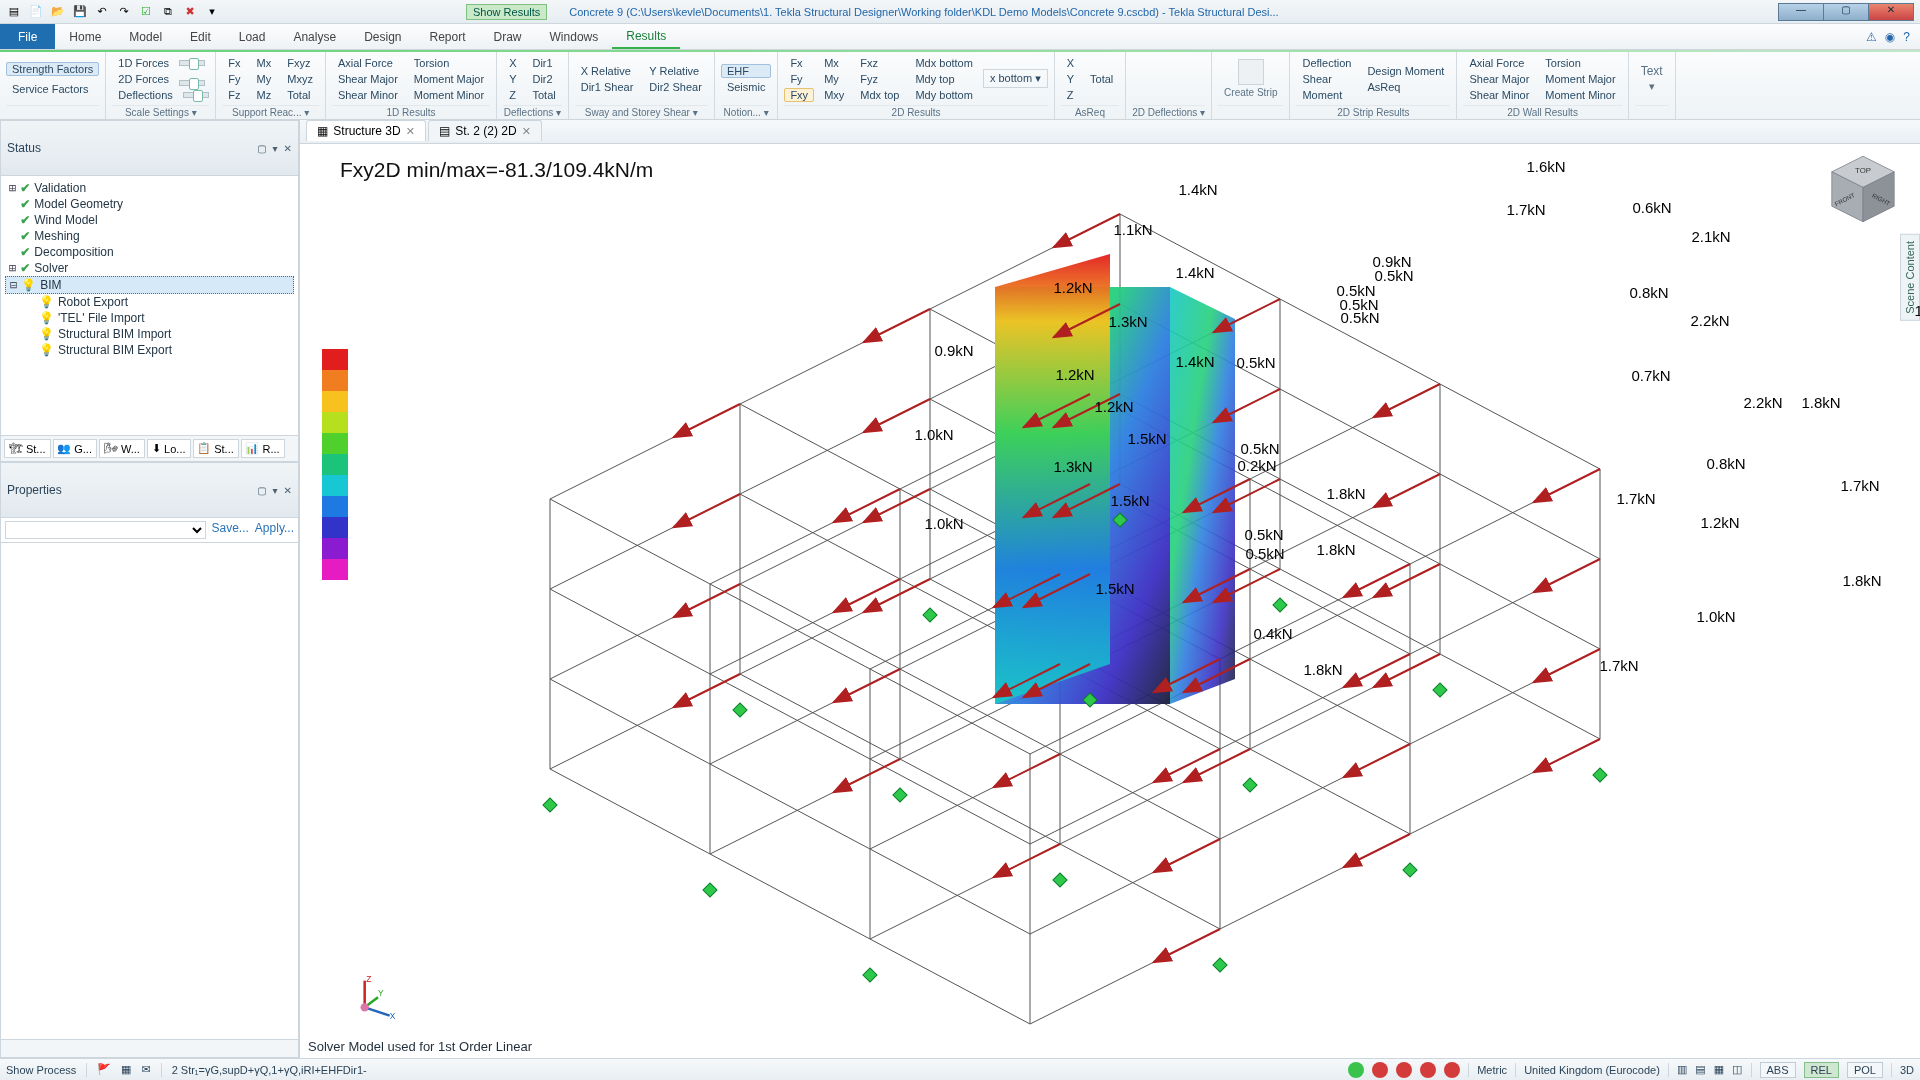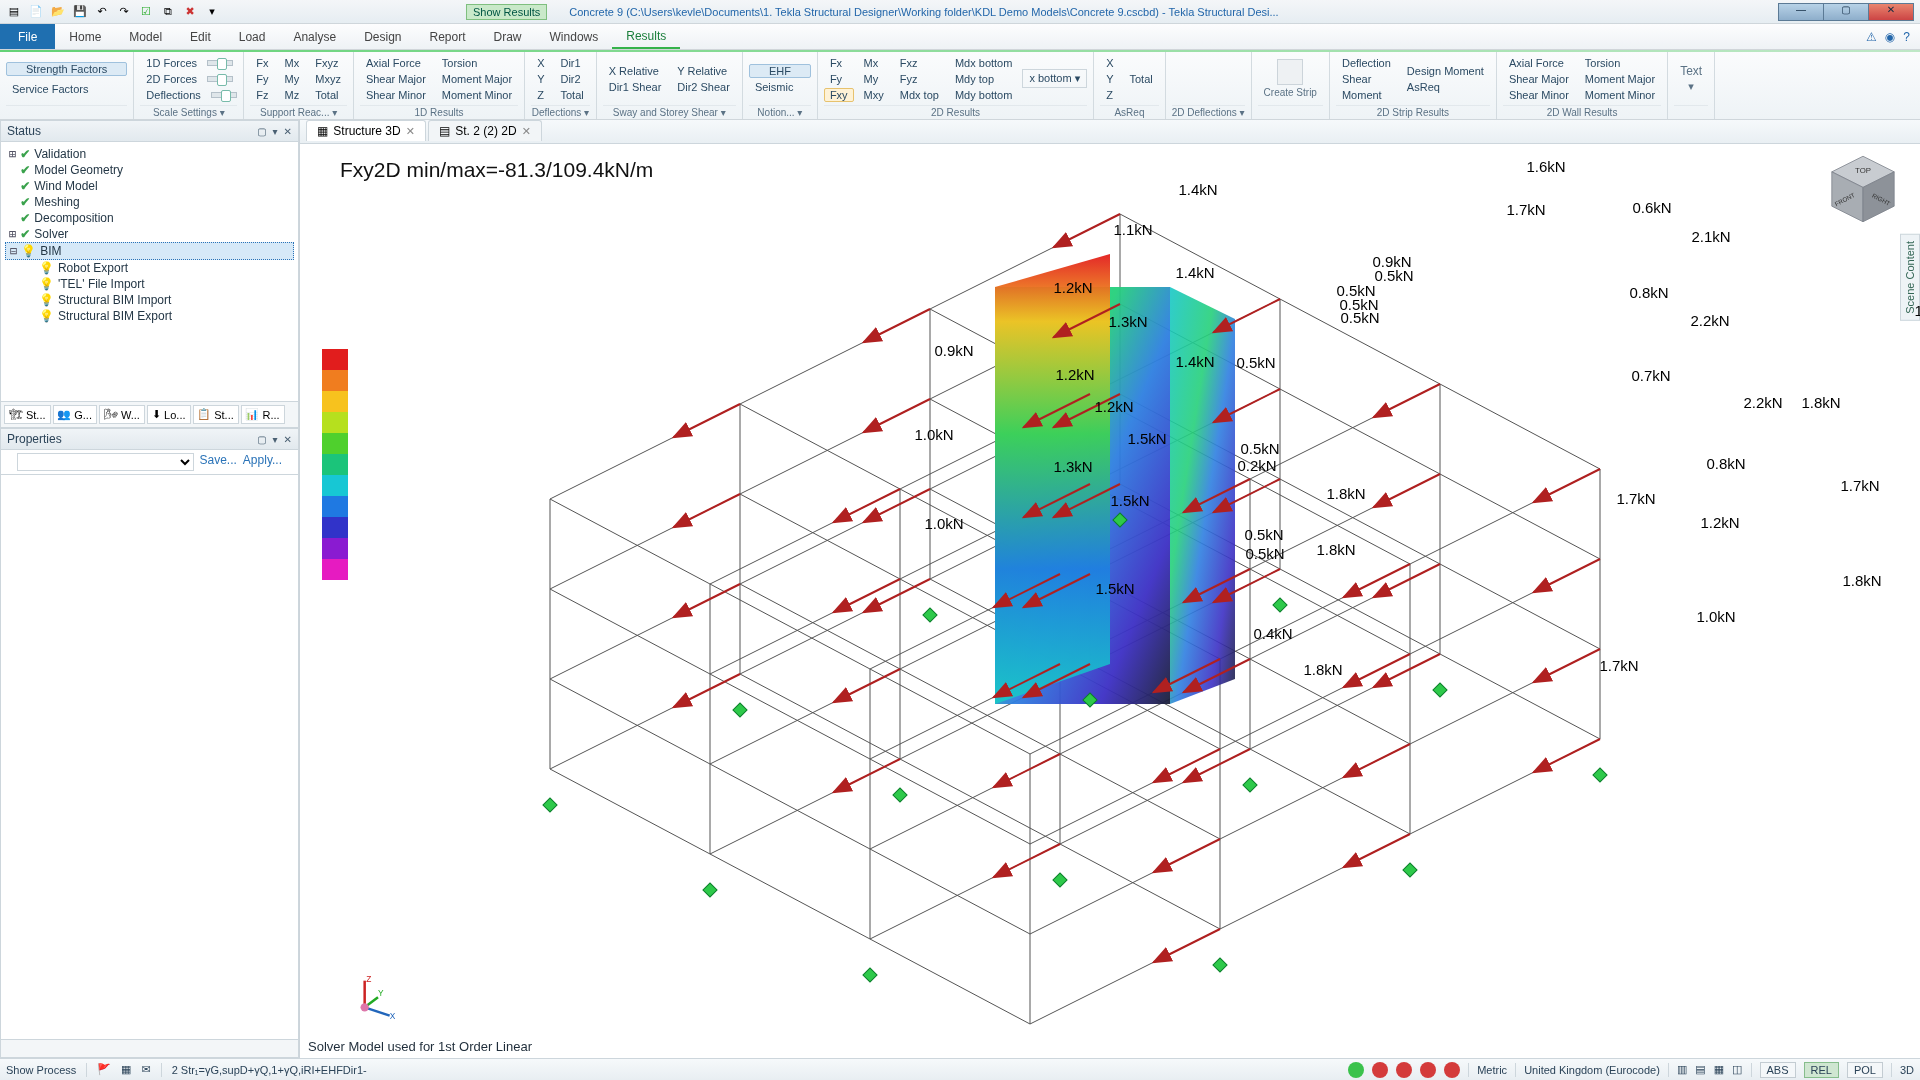--- a/index.html
+++ b/index.html
@@ -16,41 +16,41 @@
 .menubar .tab.file { background:#1f6fb0; color:#fff; font-weight:500; padding:4px 18px;}
 .menubar .tab.active { color:#1b7f3b; border-bottom:2px solid #34b24a;}
 .menubar .ralign{margin-left:auto; display:flex; align-items:center; gap:8px; padding-right:10px; font-size:12px; color:#2266aa;}
 .ribbon { height: 70px; background:linear-gradient(#fbfcfd,#eef3f6); border-bottom:1px solid #cfd6db; display:flex; font-size:11px; color:#333; position:relative;}
 .ribbon::after{content:""; position:absolute; left:0; right:0; top:0; height:2px; background:linear-gradient(90deg,#63d276,#bfe8c7);}
 .rgroup { border-right:1px solid #d3dbe0; padding:2px 6px 0 6px; display:flex; flex-direction:column; }
 .rgroup .body{flex:1; display:flex; gap:4px;}
 .rgroup .lbl { font-size:10px; color:#5b7285; text-align:center; padding:1px 0; border-top:1px solid #e2e8ec; white-space:nowrap;}
 .rstack{display:flex; flex-direction:column; gap:2px; justify-content:center;}
 .rbtn{padding:1px 6px; white-space:nowrap; color:#2b4a63;}
-.rbtn.sel{background:#dceaf5; border:1px solid #9fc1dd; border-radius:2px; padding:0 19px;}
+.rbtn.sel{background:#dceaf5; border:1px solid #9fc1dd; border-radius:2px; padding:0 5px;}
 .rbtn.btnsel{background:#fef2d6; border:1px solid #e7c26e; border-radius:2px; padding:0 5px;}
 .slider{width:26px; height:6px; background:#dfe6ea; border:1px solid #b4c0c9; position:relative;}
 .slider::after{content:""; position:absolute; width:8px; height:10px; background:#fff; border:1px solid #7ba; top:-3px; left:9px; border-radius:2px;}
 .bigbtn{display:flex; flex-direction:column; align-items:center; justify-content:center; gap:2px; padding:2px 6px; color:#5b7285;}
 .bigbtn .ic{width:26px; height:26px; background:#eef1f3; border:1px solid #ccd4da;}
 .workarea{display:flex; height: calc(100% - 24px - 26px - 70px - 22px);}
 .sidebar{width:300px; display:flex; flex-direction:column; border-right:1px solid #ccd4da; background:#fbfcfd;}
-.panel-hdr{background:linear-gradient(#f0f4f7,#e2e9ee); border:1px solid #cdd6dc; padding:3px 6px; font-size:12px; color:#2b4358; display:flex; align-items:center;}
+.panel-hdr{background:linear-gradient(#f0f4f7,#e2e9ee); border:1px solid #cdd6dc; padding:20px 6px; font-size:12px; color:#2b4358; display:flex; align-items:center;}
 .panel-hdr .pbtns{margin-left:auto; display:flex; gap:6px; font-size:10px; color:#4a6073;}
 .tree{flex:0 0 260px; overflow:auto; font-size:12px; padding:4px 4px; color:#243746; background:#fff; border:1px solid #cdd6dc; border-top:none;}
 .tree .tn{display:flex; align-items:center; gap:4px; padding:1px 0 1px 4px; white-space:nowrap;}
 .tree .tn.l2{padding-left:34px;}
 .tree .tn.sel{background:#d6e9f8; border:1px dotted #2a73b8;}
 .tick{color:#3aa24c; font-weight:bold;}
 .bulb{color:#d9a400;}
 .plus{color:#556; font-family:monospace;}
 .bottom-tabs{display:flex; gap:2px; padding:3px 3px; background:#f3f6f8; border:1px solid #cdd6dc; border-top:none; font-size:11px; flex-wrap:nowrap; overflow:hidden;}
 .bottom-tabs .bt{border:1px solid #cdd6dc; background:#fff; padding:2px 4px; display:flex; gap:3px; align-items:center; white-space:nowrap;}
 .props{flex:1; display:flex; flex-direction:column;}
-.props .toolbar{display:flex; gap:6px; font-size:12px; padding:3px 16px; background:#fff; border:1px solid #cdd6dc; border-top:none; color:#2a73b8;}
+.props .toolbar{display:flex; gap:6px; font-size:12px; padding:3px 4px; background:#fff; border:1px solid #cdd6dc; border-top:none; color:#2a73b8;}
 .props .toolbar select{flex:1; font-size:12px; border:1px solid #cdd6dc; background:#fff;}
 .props .body{flex:1; background:#fff; border:1px solid #cdd6dc; border-top:none;}
 .props .foot{height:18px; background:#f3f6f8; border:1px solid #cdd6dc; border-top:none;}
 .canvas-area{flex:1; display:flex; flex-direction:column; position:relative;}
 .view-tabs{height:24px; display:flex; align-items:flex-end; gap:2px; padding:2px 6px; background:linear-gradient(#f6f9fb,#e9eff3); border-bottom:1px solid #cdd6dc;}
 .vtab{display:flex; align-items:center; gap:5px; font-size:12px; padding:3px 10px; border:1px solid #cdd6dc; border-bottom:none; background:#f2f5f7; border-radius:3px 3px 0 0;}
 .vtab.active{background:#fff;}
 .vtab .x{color:#888; font-size:11px;}
 .canvas{flex:1; background:#fff; position:relative; overflow:hidden;}
 .canvas .title{position:absolute; top:14px; left:40px; font-size:21px; color:#111;}
@@ -123,21 +123,21 @@
       </div>
     <div class="lbl">&nbsp;</div>
   </div>
   <div class="rgroup" style="min-width:110px">
     <div class="body">
         <div class="rstack">
       <div style="display:flex;gap:4px;align-items:center">
             <span class="rbtn">1D Forces</span>
             <span class="slider"></span>
           </div>
-      <div style="display:flex;gap:4px;align-items:center">
+      <div style="display:flex;gap:4px;align-items:flex-end">
             <span class="rbtn">2D Forces</span>
             <span class="slider"></span>
           </div>
       <div style="display:flex;gap:4px;align-items:center">
             <span class="rbtn">Deflections</span>
             <span class="slider"></span>
           </div>
     </div>
       </div>
     <div class="lbl">Scale Settings ▾</div>

